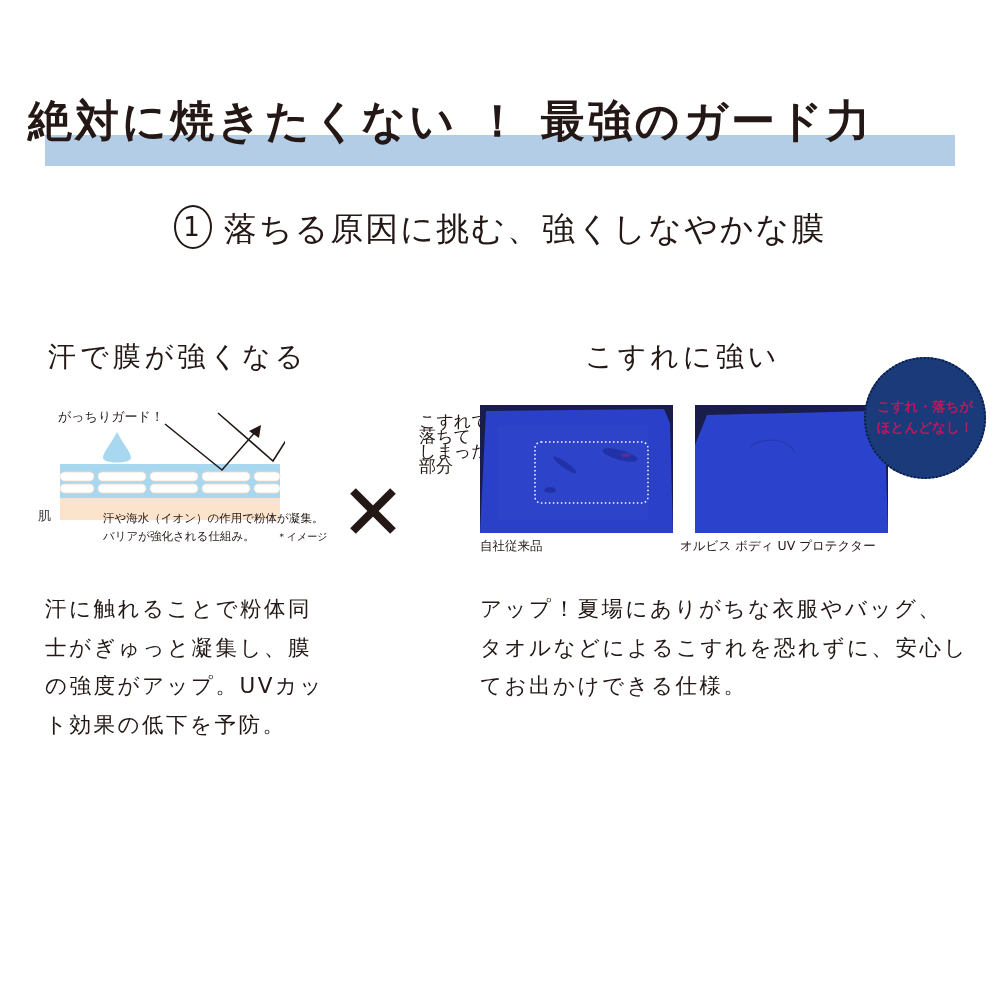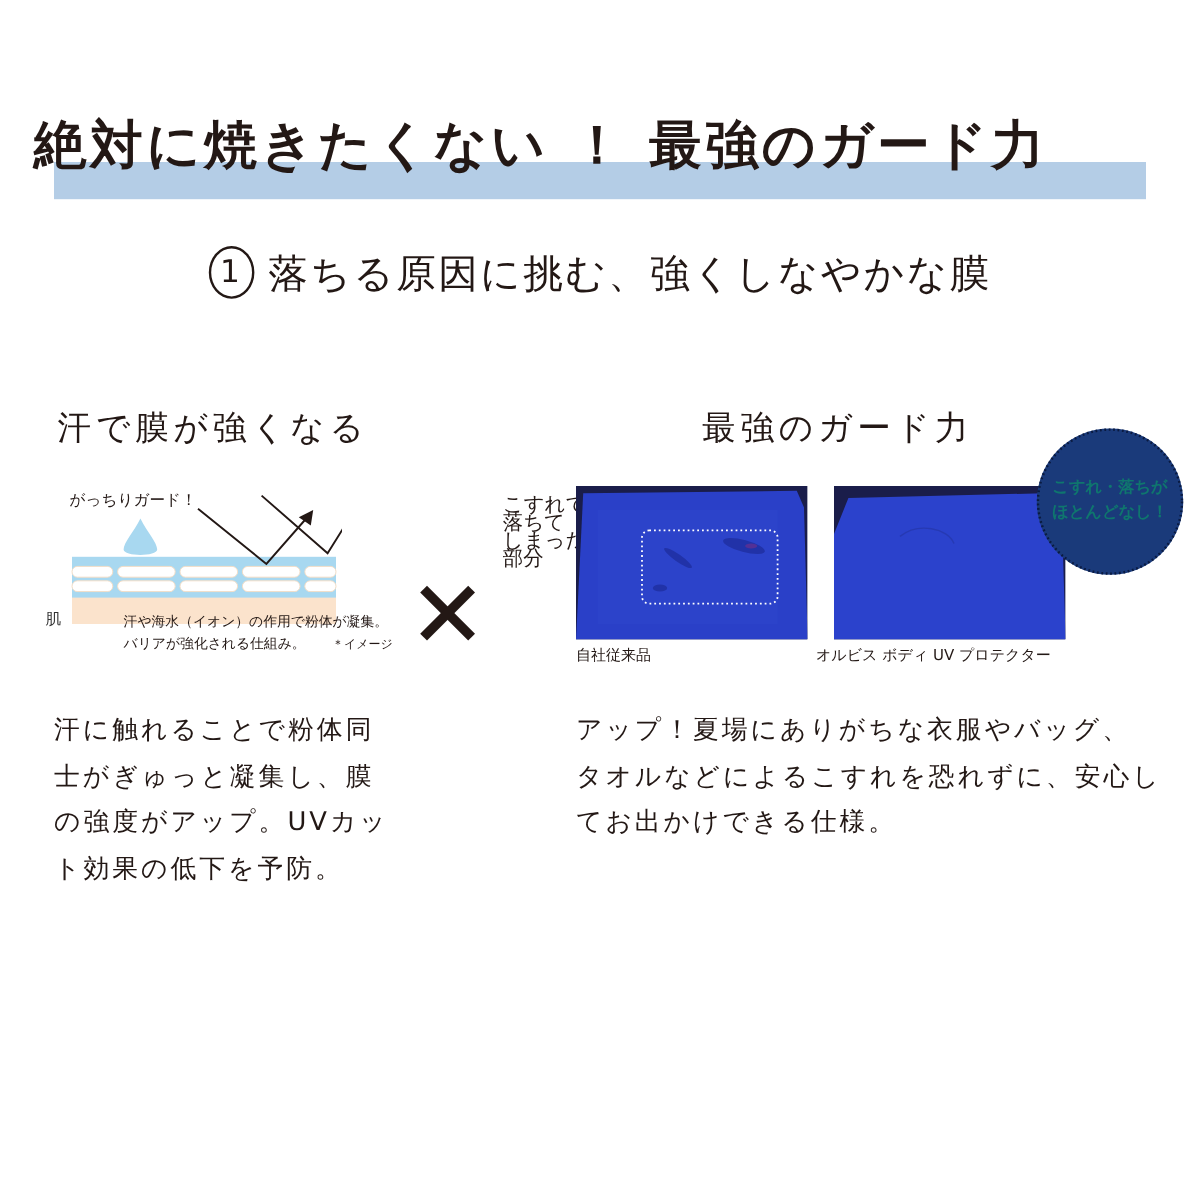--- a/index.html
+++ b/index.html
@@ -21,21 +21,21 @@
   .caption-left .note { margin-left: 22px; font-size: 10px; }
   .cross { left: 340px; top: 478px; }
   .photo { top: 405px; width: 193px; height: 128px; overflow: hidden; }
   .photo1 { left: 480px; }
   .photo2 { left: 695px; }
   .photo-caption { top: 538px; font-size: 12.5px; white-space: nowrap; text-align: left; }
   .pc1 { left: 480px; width: 193px; }
   .pc2 { left: 680px; width: 230px; }
   .rubbed-label { left: 419px; top: 395px; font-size: 17px; line-height: 15px; margin-top: 19px; }
   .badge { left: 862px; top: 355px; width: 126px; height: 126px; }
-  .badge-text { left: 862px; top: 396px; width: 126px; text-align: center; color: #0f766e; font-size: 13.5px;
+  .badge-text { left: 862px; top: 396px; width: 126px; text-align: center; color: #be185d; font-size: 13.5px;
                 font-weight: bold; line-height: 21px; white-space: nowrap; }
   .body-left { left: 45px; top: 590px; width: 290px; font-size: 21.5px; line-height: 38.5px; letter-spacing: 2.5px; }
   .body-right { left: 480px; top: 590px; width: 480px; font-size: 21.5px; line-height: 38.5px; letter-spacing: 2.5px; }
   .body-left div, .body-right div { white-space: nowrap; }
 </style>
 </head>
 <body>
 
 <div class="abs title-band"></div>
 <div class="abs title">絶対に焼きたくない ！ 最強のガード力</div>
@@ -79,21 +79,21 @@
 <div class="abs caption-left">
   <div>汗や海水（イオン）の作用で粉体が凝集。</div>
   <div><span>バリアが強化される仕組み。</span><span class="note">＊イメージ</span></div>
 </div>
 
 <svg class="abs cross" width="66" height="66" viewBox="0 0 66 66">
   <line x1="13" y1="13" x2="53" y2="53" stroke="#231815" stroke-width="8"></line>
   <line x1="53" y1="13" x2="13" y2="53" stroke="#231815" stroke-width="8"></line>
 </svg>
 
-<div class="abs h-right">最強のガード力</div>
+<div class="abs h-right">こすれに強い</div>
 
 <div class="abs rubbed-label">
   <div>こすれて</div>
   <div>落ちて</div>
   <div>しまった</div>
   <div>部分</div>
 </div>
 
 <svg class="abs photo photo1" viewBox="0 0 193 128">
   <rect width="193" height="128" fill="#1a1d4a"></rect>

